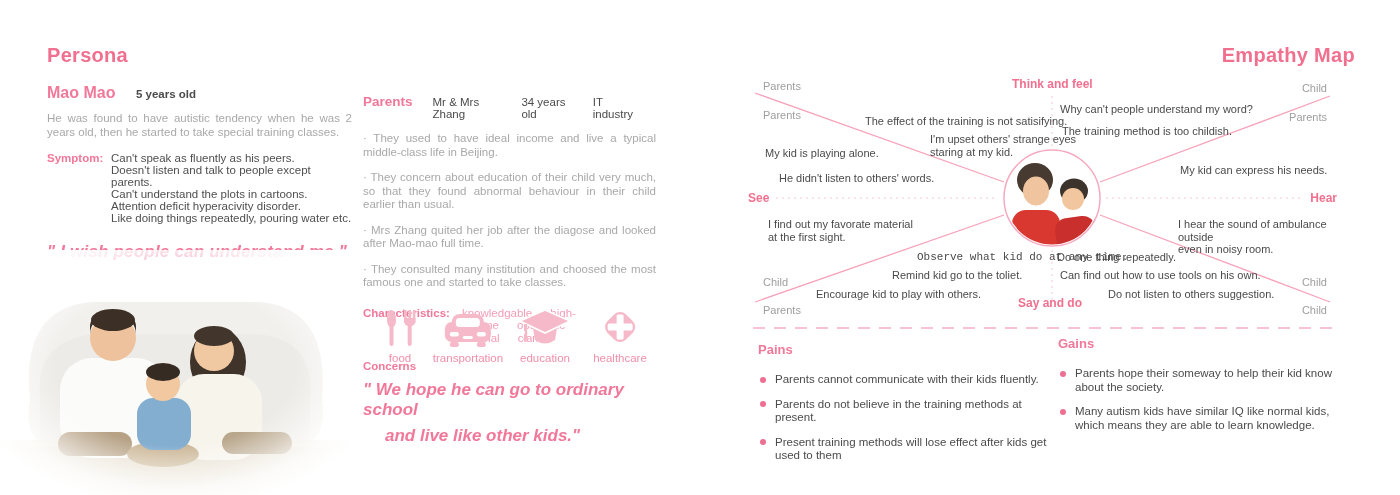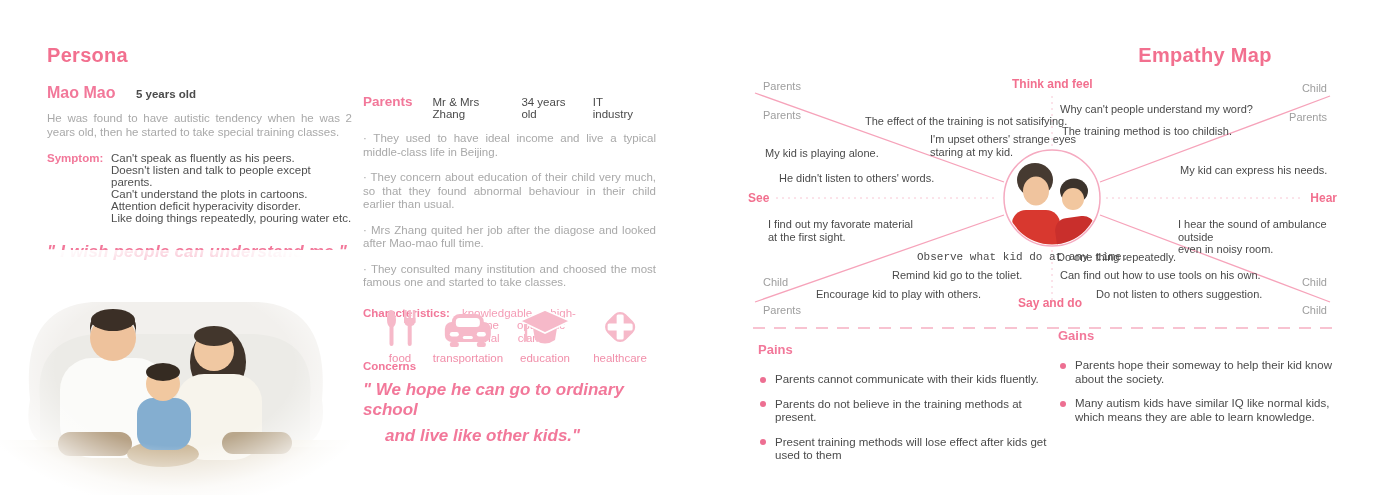--- a/index.html
+++ b/index.html
@@ -34,21 +34,21 @@
   .char-values { color:#f49db6; line-height:12.5px; }
   .char-values span { margin-right:18px; }
   .concerns-label { margin-top:16px; font-size:11.5px; font-weight:bold; color:#f2789a; }
   .concern { position:absolute; text-align:center; transform:translateX(-50%); }
   .concern .glyph { height:42px; display:flex; align-items:flex-end; justify-content:center; }
   .concern .clabel { margin-top:4px; font-size:11.5px; color:#f18faa; }
   .quote2 { position:absolute; left:0; top:308px; width:300px; font-size:17px; font-weight:bold; font-style:italic; color:#f2789a; }
   .quote2 .q2l2 { margin-top:6px; margin-left:22px; }
 
   
-  .empathy-title { position:absolute; top:44px; left:1055px; width:300px; text-align:center; }
+  .empathy-title { position:absolute; top:44px; left:1055px; width:300px; text-align:right; }
   .map { position:absolute; left:740px; top:70px; width:620px; height:265px; }
   .map svg.lines { position:absolute; left:0; top:0; }
   .quad-label { position:absolute; font-size:12px; font-weight:bold; color:#f2708f; }
   .corner { position:absolute; font-size:11px; color:#9e9e9e; }
   .sn { position:absolute; font-size:11px; line-height:12.5px; color:#4a4a4a; white-space:pre-line; }
 
   
   .pg-col { position:absolute; width:292px; }
   .pg-title { font-size:13px; font-weight:bold; color:#f2789a; }
   .pg-item { display:flex; margin-top:11px; font-size:11.5px; line-height:13.5px; color:#4b4b4b; }
@@ -247,40 +247,40 @@
     <div class="sn" style="left:440px; top:94px;">My kid can express his needs.</div>
     <div class="sn" style="left:438px; top:148px;">I hear the sound of ambulance outside
 even in noisy room.</div>
     <div class="sn" style="left:28px;  top:148px;">I find out my favorate material
 at the first sight.</div>
     <div class="sn" style="left:177px; top:181px;font-family:Liberation Mono, monospace;">Observe what kid do at any time.</div>
     <div class="sn" style="left:152px; top:199px;">Remind kid go to the toliet.</div>
     <div class="sn" style="left:76px;  top:218px;">Encourage kid to play with others.</div>
     <div class="sn" style="left:317px; top:181px;">Do one thing repeatedly.</div>
     <div class="sn" style="left:320px; top:199px;">Can find out how to use tools on his own.</div>
-    <div class="sn" style="left:356px; top:218px;">Do not listen to others suggestion.</div>
+    <div class="sn" style="left:368px; top:218px;">Do not listen to others suggestion.</div>
   </div>
 
   <div class="pg-col" style="left:758px; top:342px;">
     <div class="pg-title">Pains</div>
     <div class="pg-item" style="margin-top:16px;">
       <span class="pg-dot"></span>
       <span>Parents cannot communicate with their kids fluently.</span>
     </div>
     <div class="pg-item">
       <span class="pg-dot"></span>
       <span>Parents do not believe in the training methods at present.</span>
     </div>
     <div class="pg-item">
       <span class="pg-dot"></span>
       <span>Present training methods will lose effect after kids get used to them</span>
     </div>
   </div>
 
-  <div class="pg-col" style="left:1058px; top:328px;">
+  <div class="pg-col" style="left:1058px; top:336px;">
     <div class="pg-title">Gains</div>
     <div class="pg-item" style="margin-top:16px;">
       <span class="pg-dot"></span>
       <span>Parents hope their someway to help their kid know about the society.</span>
     </div>
     <div class="pg-item">
       <span class="pg-dot"></span>
       <span>Many autism kids have similar IQ like normal kids, which means they are able to learn knowledge.</span>
     </div>
   </div>

